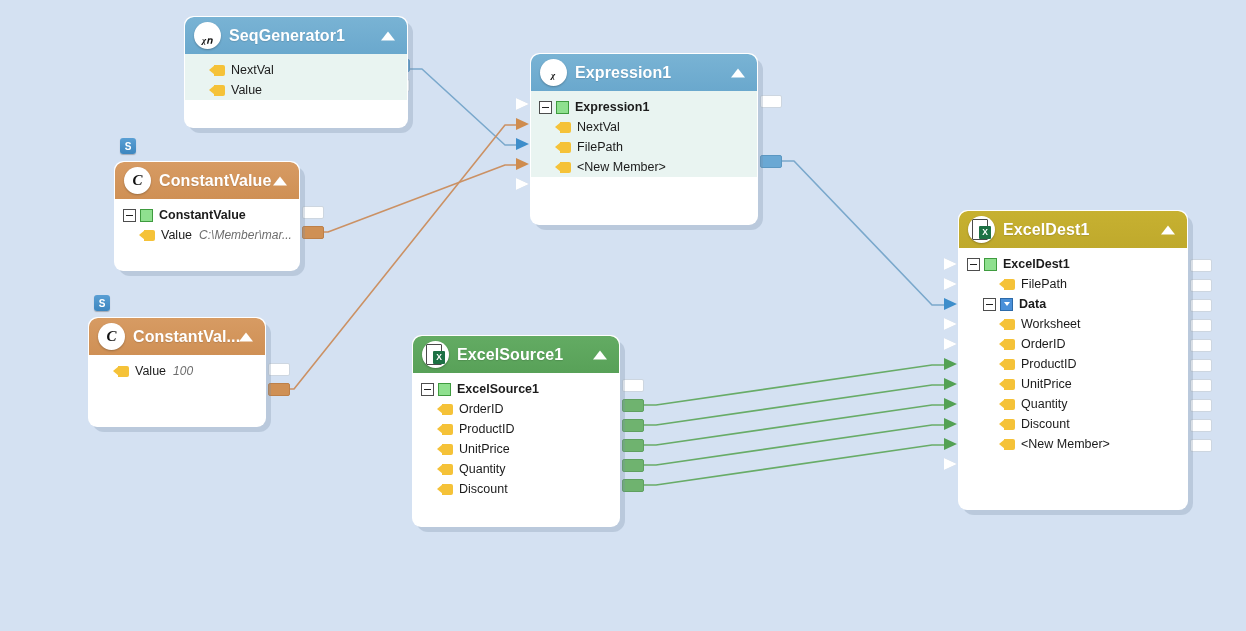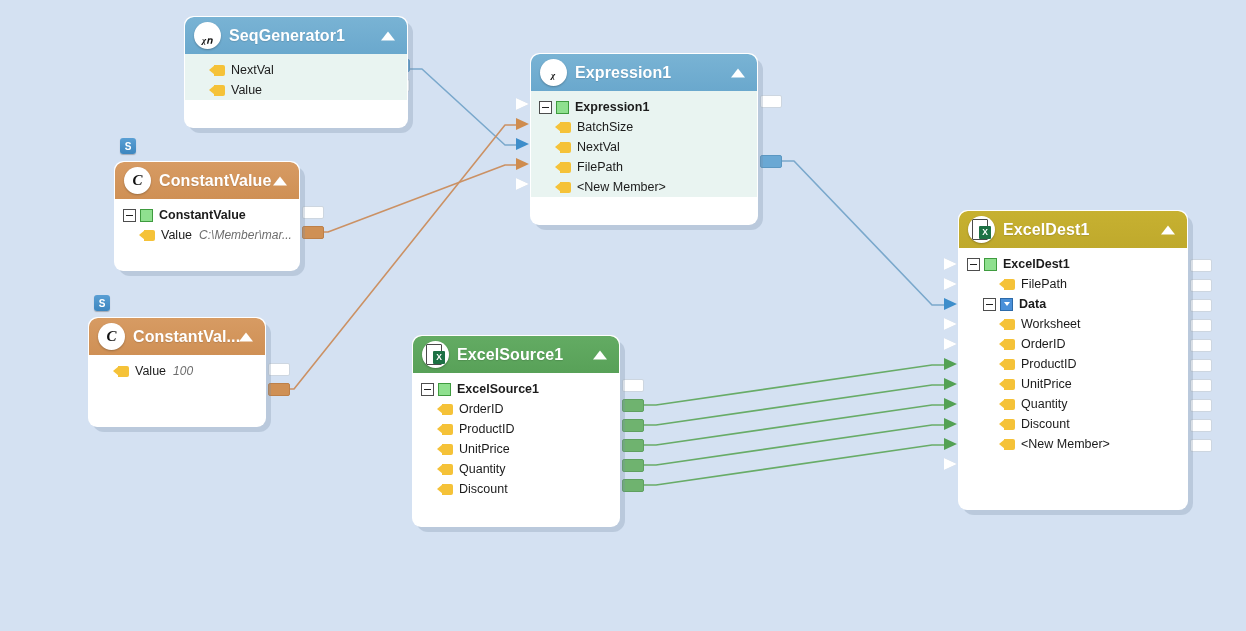--- a/index.html
+++ b/index.html
@@ -188,25 +188,20 @@
               <span class="tri"></span>
             </span>
       </div>
       <div class="rows">
         <div class="row hdrrow ind0">
             <span class="exp">
                 <i></i>
               </span>
             <span class="sq-green"></span>
             <span>Expression1</span>
-
-          </div>
-            <div class="row  ind1">
-            <span class="pin"></span>
-            <span>BatchSize</span>
 
           </div>
             <div class="row  ind1">
             <span class="pin"></span>
             <span>NextVal</span>
 
           </div>
             <div class="row  ind1">
             <span class="pin"></span>
             <span>FilePath</span>

